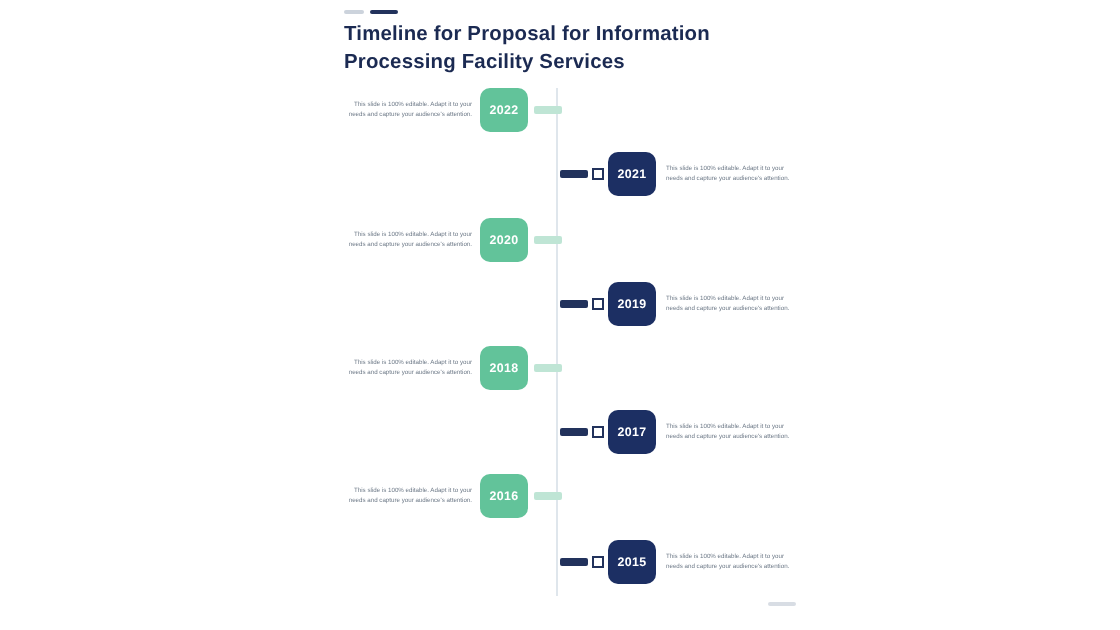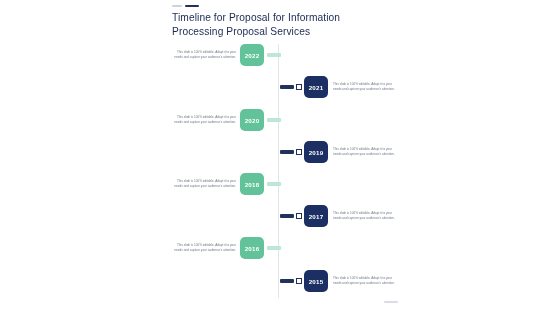--- a/index.html
+++ b/index.html
@@ -31,21 +31,21 @@
   }
   .deco-dash {
     height: 2px;
     background: #b9c3cf;
     border-radius: 1px;
   }
   .deco-dash.d1 { width: 10px; background: #ccd3dc; }
   .deco-dash.d2 { width: 14px; background: #22325c; }
   #page-title {
     font-size: 10.2px;
-    font-weight: normal;
+    font-weight: bold;
     color: #1b2a52;
     line-height: 1.38;
     letter-spacing: 0.1px;
   }
   
   #timeline {
     position: absolute;
     left: 170px;
     top: 40px;
     width: 232px;
@@ -156,21 +156,21 @@
 
 <div id="slide">
 
   <div id="header">
     <div class="deco-row">
       <span class="deco-dash d1"></span>
       <span class="deco-dash d2"></span>
     </div>
     <div id="page-title">
       <div>Timeline for Proposal for Information</div>
-      <div>Processing Proposal Services</div>
+      <div>Processing Facility Services</div>
     </div>
   </div>
 
   <div id="timeline">
     <div id="axis"></div>
 
     <div class="row left" style="top:0px;">
       <div class="blurb">This slide is 100% editable. Adapt it to your needs and capture your audience's attention.</div>
       <div class="badge">2022</div>
       <div class="stub"></div>

